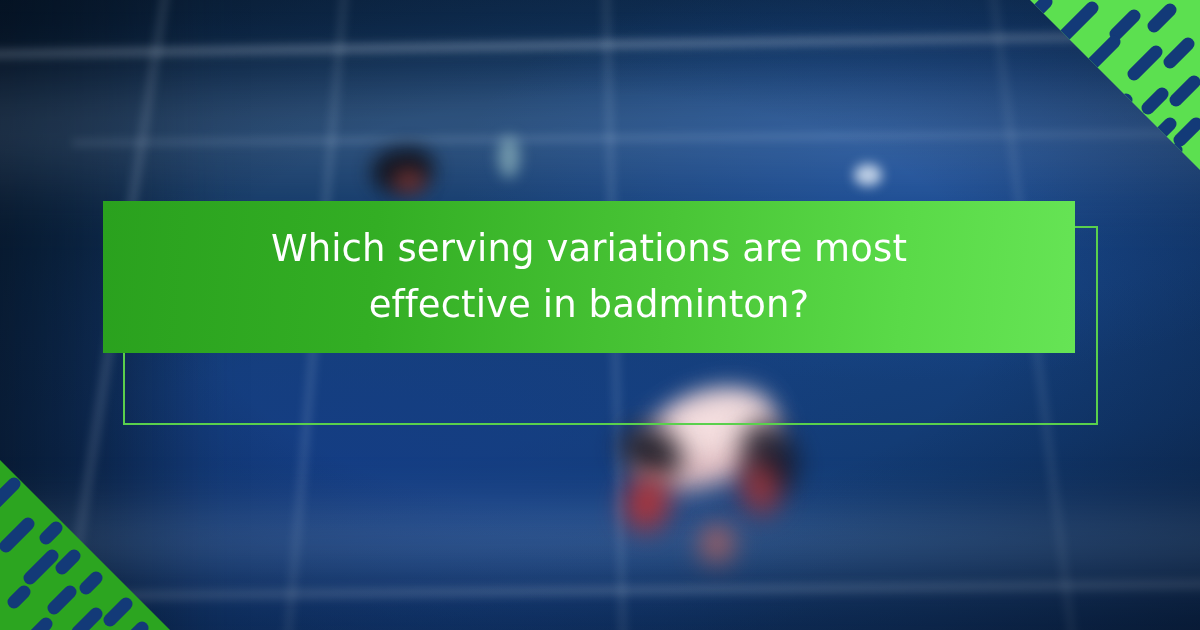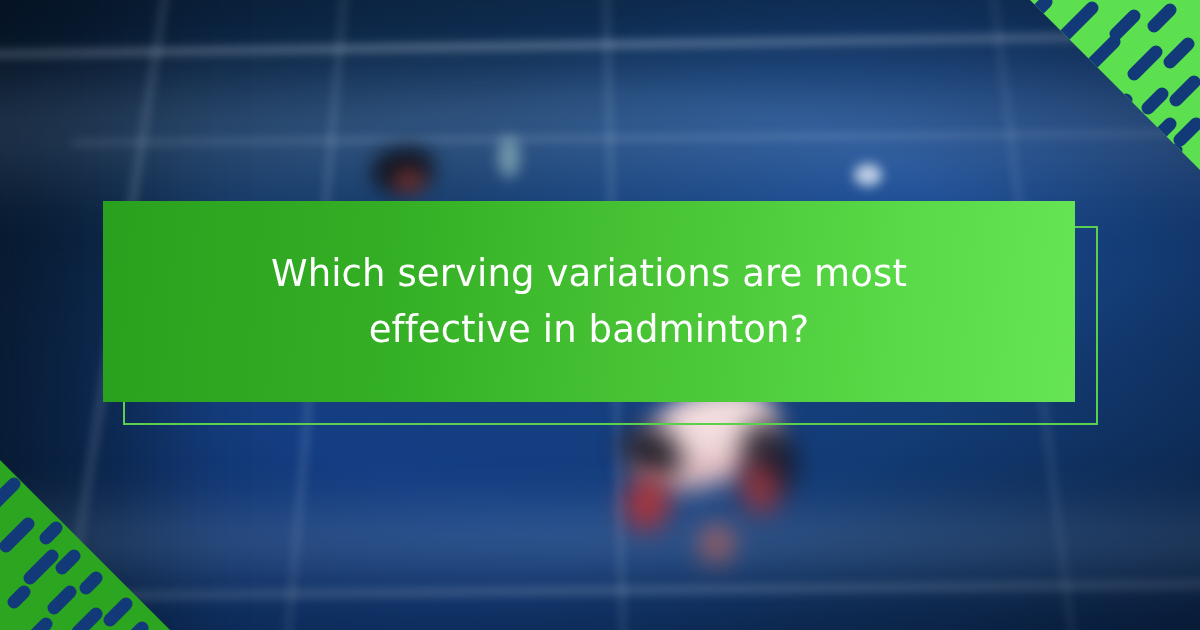--- a/index.html
+++ b/index.html
@@ -164,21 +164,21 @@
     border: 2px solid #5ad04c;
     box-sizing: border-box;
   }
 
   
   .headline-band {
     position: absolute;
     left: 103px;
     top: 201px;
     width: 972px;
-    height: 201px;
+    height: 152px;
     background: linear-gradient(95deg, #2aa11e 0%, #33ae24 28%, #49c536 58%, #5ada48 82%, #66e455 100%);
     display: flex;
     align-items: center;
     justify-content: center;
     box-sizing: border-box;
     padding: 0 42px;
   }
 
   .headline-text {
     color: #ffffff;

